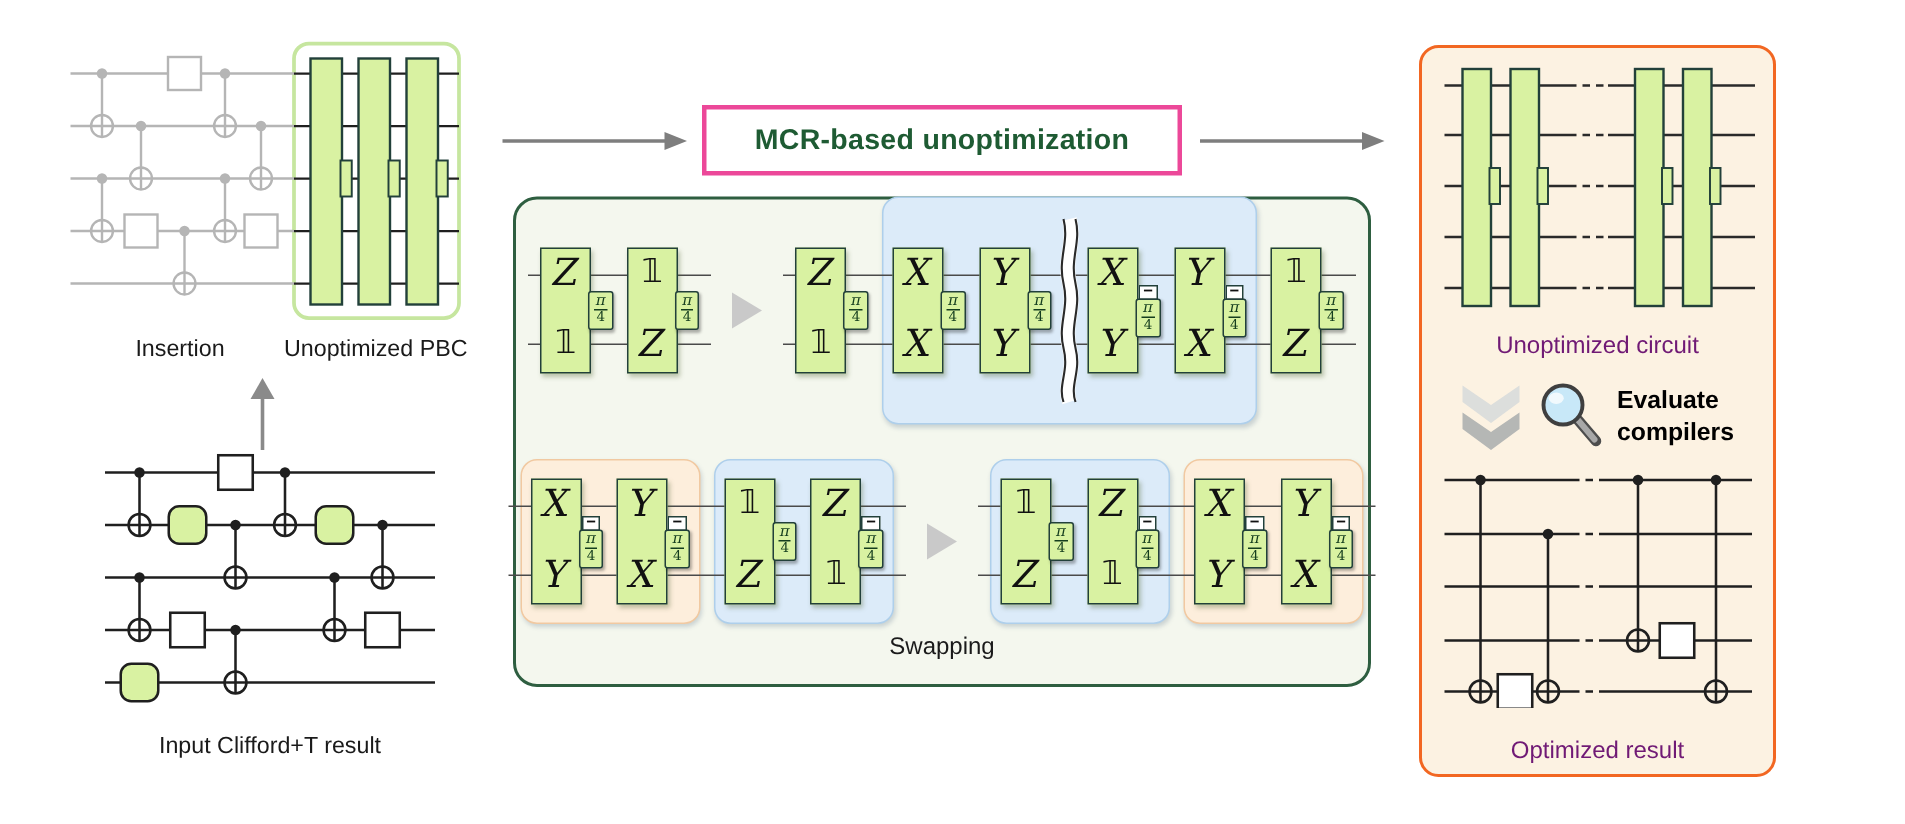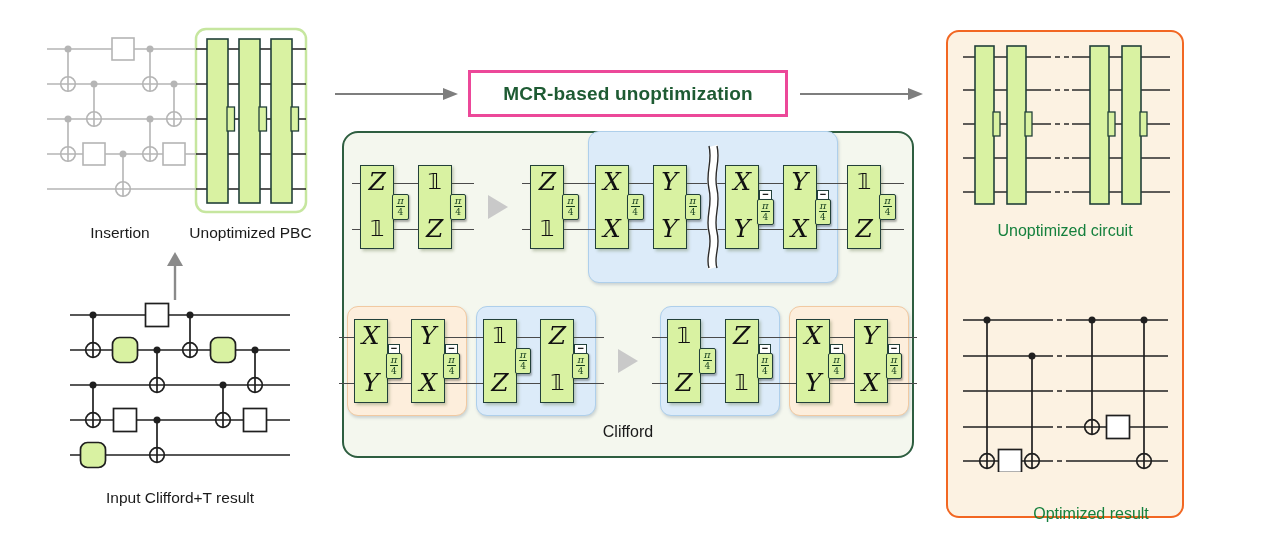--- a/index.html
+++ b/index.html
@@ -43,21 +43,21 @@
          font-family:"DejaVu Serif",serif;color:#143d1e;}
   .pfrac .num{font-size:10px;line-height:9px;border-bottom:1px solid #143d1e;padding:0 1px 1px;font-style:italic;}
   .pfrac .den{font-size:9px;line-height:9px;padding-top:1px;}
   .tri{width:0;height:0;border-left:20px solid #c9c9c9;border-top:12px solid transparent;
        border-bottom:12px solid transparent;margin:0 2px;}
   .pbreak{position:relative;z-index:3;margin:0 -6px;}
 
   
   .panel{position:absolute;left:946px;top:30px;width:238px;height:488px;background:#fcf2e2;
          border:2.5px solid #f26722;border-radius:13px;box-sizing:border-box;}
-  .panel-label{position:absolute;left:0;width:100%;text-align:center;font-size:16px;color:#15803d;}
+  .panel-label{position:absolute;left:0;width:100%;text-align:center;font-size:16px;color:#701a75;}
   .eval-row{position:absolute;left:24px;top:222px;display:flex;align-items:flex-start;gap:8px;}
   .eval-text{font-weight:bold;font-size:16.5px;line-height:1.25;width:95px;color:#000;padding-top:3px;}
 </style>
 </head>
 <body>
 
 <div class="canvas">
 
   <svg id="svg-clifford" class="abs" style="left:40px;top:25px;" width="280" height="194">
       <rect x="156" y="4" width="110" height="183" rx="10" fill="#ffffff" stroke="#c6e69f" stroke-width="2.5"></rect>
@@ -394,21 +394,21 @@
                   <div class="pminus">−</div>
                   <div class="pfrac">
                     <span class="num">π</span>
                     <span class="den">4</span>
                   </div>
                 </div>
               </div>
             </div>
           </div>
       </div>
-      <div class="mcr-label">Clifford</div>
+      <div class="mcr-label">Swapping</div>
     </div>
   </div>
 
   <div class="panel">
     <svg id="svg-unopt" class="abs" style="left:10px;top:10px;" width="218" height="178">
         <line x1="5" y1="15" x2="88" y2="15" stroke="#2a2a2a" stroke-width="1.7"></line>
         <line x1="88" y1="15" x2="114" y2="15" stroke="#2a2a2a" stroke-width="1.7" stroke-dasharray="5,4"></line>
         <line x1="114" y1="15" x2="212" y2="15" stroke="#2a2a2a" stroke-width="1.7"></line>
         <line x1="5" y1="48" x2="88" y2="48" stroke="#2a2a2a" stroke-width="1.7"></line>
         <line x1="88" y1="48" x2="114" y2="48" stroke="#2a2a2a" stroke-width="1.7" stroke-dasharray="5,4"></line>
@@ -426,20 +426,33 @@
         <rect x="35" y="70" width="7" height="24" fill="#d9f2a2" stroke="#22403a" stroke-width="1.3"></rect>
         <rect x="49" y="4" width="19" height="158" fill="#d9f2a2" stroke="#22403a" stroke-width="1.6"></rect>
         <rect x="67" y="70" width="7" height="24" fill="#d9f2a2" stroke="#22403a" stroke-width="1.3"></rect>
         <rect x="132" y="4" width="19" height="158" fill="#d9f2a2" stroke="#22403a" stroke-width="1.6"></rect>
         <rect x="150" y="70" width="7" height="24" fill="#d9f2a2" stroke="#22403a" stroke-width="1.3"></rect>
         <rect x="164" y="4" width="19" height="158" fill="#d9f2a2" stroke="#22403a" stroke-width="1.6"></rect>
         <rect x="182" y="70" width="7" height="24" fill="#d9f2a2" stroke="#22403a" stroke-width="1.3"></rect>
       </svg>
     <div class="panel-label" style="top:190px;">Unoptimized circuit</div>
 
+    <div class="eval-row">
+      <svg width="44" height="48">
+        <path d="M3,3 L22,16 L41,3 L41,14 L22,28 L3,14 Z" fill="#dcdedc"></path>
+        <path d="M3,21 L22,34 L41,21 L41,32 L22,46 L3,32 Z" fill="#b5b7b5"></path>
+      </svg>
+      <svg width="46" height="50">
+        <line x1="28" y1="26" x2="40" y2="40" stroke="#4d4d4d" stroke-width="7" stroke-linecap="round"></line>
+        <line x1="28" y1="26" x2="39" y2="39" stroke="#a8a8a8" stroke-width="4" stroke-linecap="round"></line>
+        <circle cx="18" cy="16" r="13" fill="#c8e8f8" stroke="#3f3f3f" stroke-width="2.6"></circle>
+        <ellipse cx="13.5" cy="11.5" rx="5" ry="3.8" fill="rgba(255,255,255,0.75)"></ellipse>
+      </svg>
+      <div class="eval-text">Evaluate compilers</div>
+    </div>
 
     <svg id="svg-opt" class="abs" style="left:10px;top:278px;" width="218" height="162">
         <line x1="5" y1="10" x2="90" y2="10" stroke="#1f1f1f" stroke-width="1.7"></line>
         <line x1="90" y1="10" x2="112" y2="10" stroke="#1f1f1f" stroke-width="1.7" stroke-dasharray="5,4"></line>
         <line x1="112" y1="10" x2="210" y2="10" stroke="#1f1f1f" stroke-width="1.7"></line>
         <line x1="5" y1="46" x2="90" y2="46" stroke="#1f1f1f" stroke-width="1.7"></line>
         <line x1="90" y1="46" x2="112" y2="46" stroke="#1f1f1f" stroke-width="1.7" stroke-dasharray="5,4"></line>
         <line x1="112" y1="46" x2="210" y2="46" stroke="#1f1f1f" stroke-width="1.7"></line>
         <line x1="5" y1="81" x2="90" y2="81" stroke="#1f1f1f" stroke-width="1.7"></line>
         <line x1="90" y1="81" x2="112" y2="81" stroke="#1f1f1f" stroke-width="1.7" stroke-dasharray="5,4"></line>
@@ -458,16 +471,16 @@
         <circle cx="74" cy="151" r="7.3" fill="none" stroke="#1f1f1f" stroke-width="1.7"></circle>
         <line x1="134" y1="10" x2="134" y2="124.3" stroke="#1f1f1f" stroke-width="1.7"></line>
         <circle cx="134" cy="10" r="3.5" fill="#1f1f1f"></circle>
         <circle cx="134" cy="117" r="7.3" fill="none" stroke="#1f1f1f" stroke-width="1.7"></circle>
         <line x1="186" y1="10" x2="186" y2="158.3" stroke="#1f1f1f" stroke-width="1.7"></line>
         <circle cx="186" cy="10" r="3.5" fill="#1f1f1f"></circle>
         <circle cx="186" cy="151" r="7.3" fill="none" stroke="#1f1f1f" stroke-width="1.7"></circle>
         <rect x="40.5" y="139.5" width="23" height="23" fill="#ffffff" stroke="#1f1f1f" stroke-width="1.7"></rect>
         <rect x="148.5" y="105.5" width="23" height="23" fill="#ffffff" stroke="#1f1f1f" stroke-width="1.7"></rect>
       </svg>
-    <div class="panel-label" style="top:473px;padding-left:26px;">Optimized result</div>
+    <div class="panel-label" style="top:460px;">Optimized result</div>
   </div>
 
 </div>
 
 </body></html>

